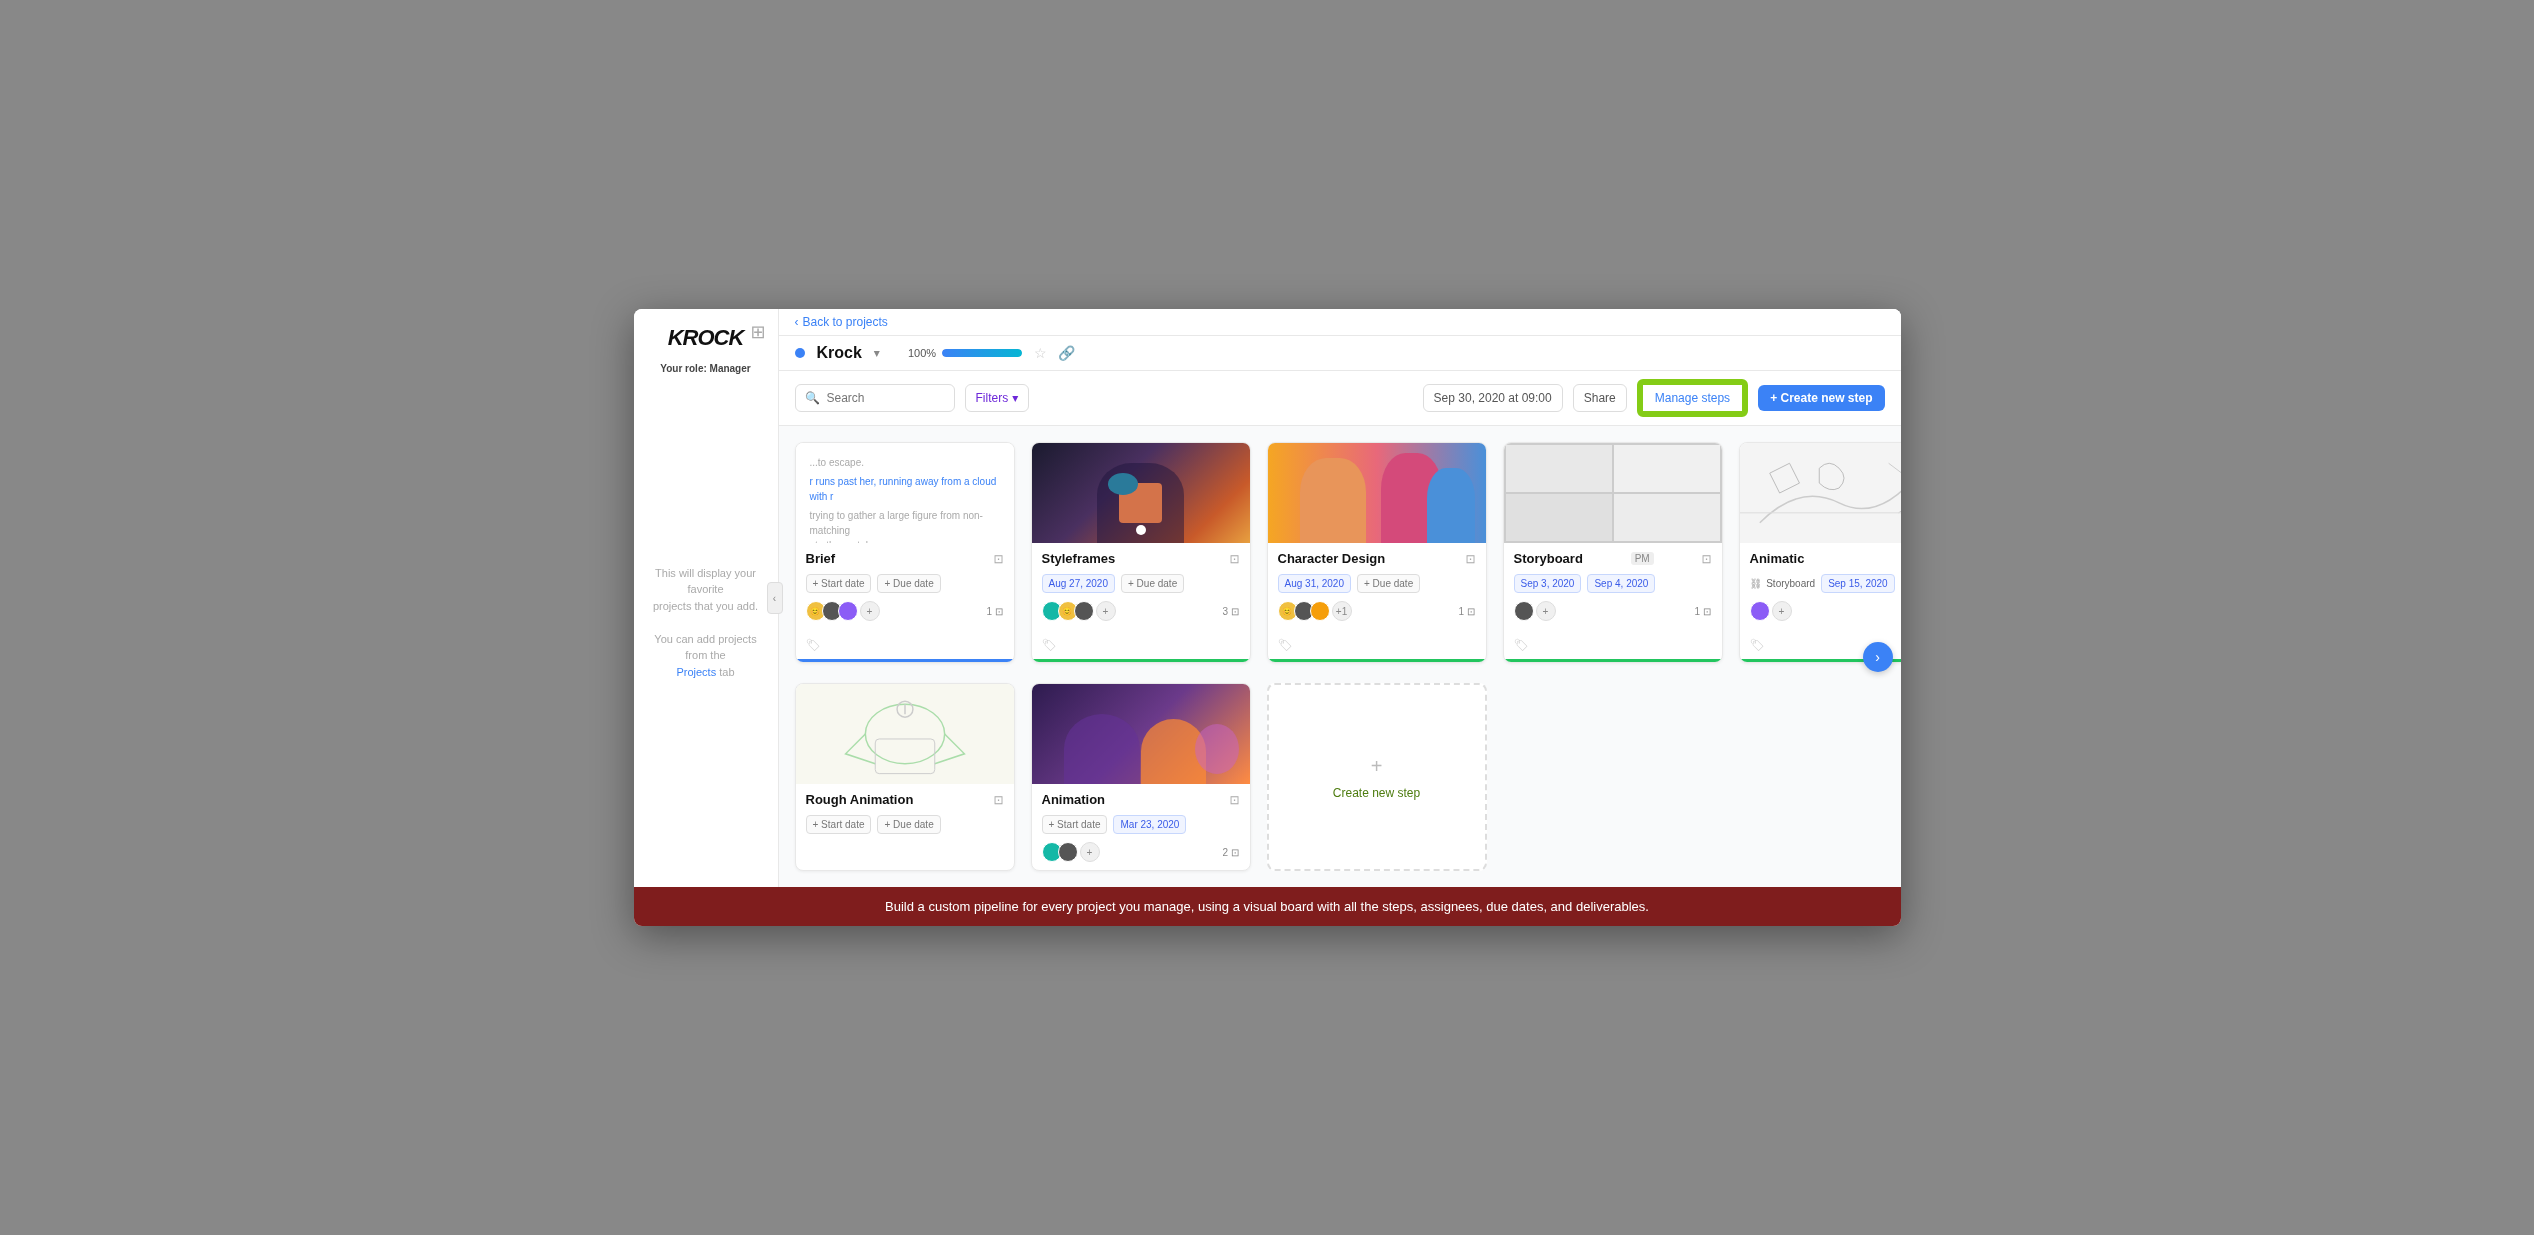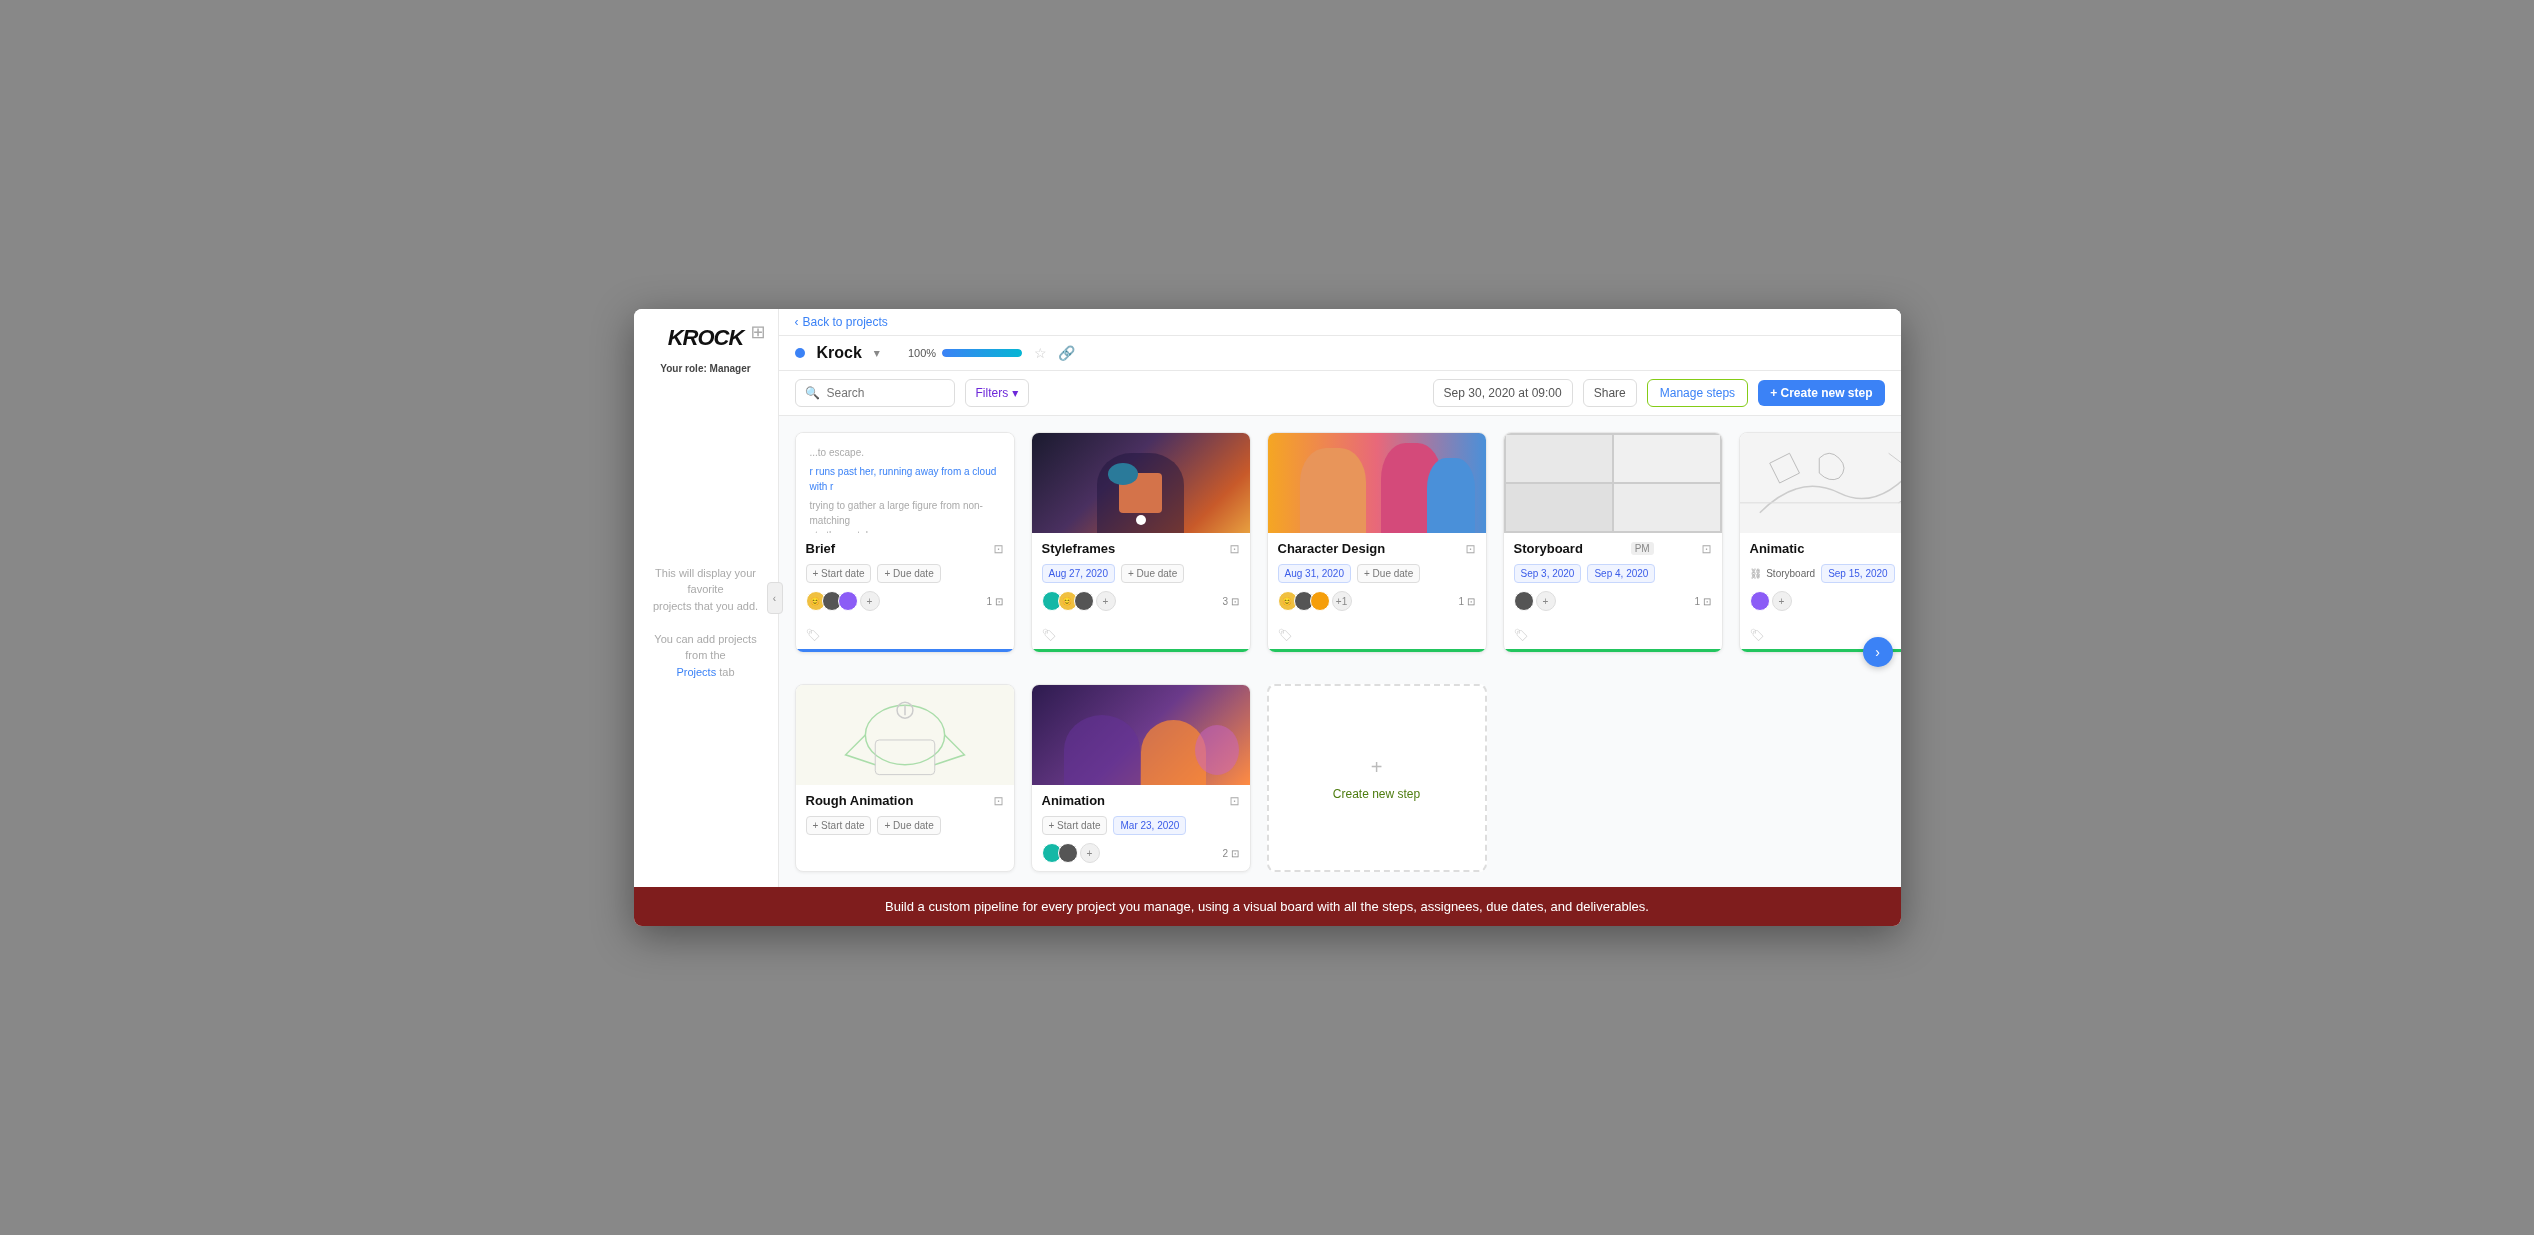--- a/index.html
+++ b/index.html
@@ -34,23 +34,23 @@
     .star-icon { font-size: 14px; color: #ccc; cursor: pointer; }
     .link-icon { font-size: 14px; color: #ccc; cursor: pointer; }
     .toolbar { background: #fff; border-bottom: 1px solid #e8e8e8; padding: 8px 16px; display: flex; align-items: center; gap: 10px; flex-shrink: 0; }
     .search-box { display: flex; align-items: center; gap: 6px; border: 1px solid #ddd; border-radius: 6px; padding: 6px 10px; width: 160px; background: #fff; }
     .search-icon-s { font-size: 12px; color: #aaa; }
     .search-input { border: none; outline: none; font-size: 12px; color: #666; width: 100%; background: transparent; }
     .filters-btn { display: flex; align-items: center; gap: 4px; border: 1px solid #ddd; border-radius: 6px; padding: 6px 10px; font-size: 12px; color: #6d28d9; cursor: pointer; background: #fff; }
     .spacer { flex: 1; }
     .date-btn { font-size: 12px; color: #555; border: 1px solid #ddd; border-radius: 6px; padding: 6px 10px; background: #fff; cursor: pointer; }
     .share-btn { font-size: 12px; color: #555; border: 1px solid #ddd; border-radius: 6px; padding: 6px 10px; background: #fff; cursor: pointer; font-weight: 500; }
-    .manage-btn { font-size: 12px; color: #3b82f6; border: 1px solid #84cc16; border-radius: 6px; padding: 6px 12px; background: #fff; cursor: pointer; font-weight: 500; }
+    .manage-btn { font-size: 12px; color: #3b82f6; border: 6px solid #84cc16; border-radius: 6px; padding: 6px 12px; background: #fff; cursor: pointer; font-weight: 500; }
     .create-btn { font-size: 12px; color: #fff; border: none; border-radius: 6px; padding: 6px 12px; background: #3b82f6; cursor: pointer; font-weight: 600; display: flex; align-items: center; gap: 4px; }
-    .cards-area { flex: 1; overflow-x: auto; overflow-y: auto; padding: 16px; display: flex; flex-direction: column; gap: 15px; }
+    .cards-area { flex: 1; overflow-x: auto; overflow-y: auto; padding: 16px; display: flex; flex-direction: column; gap: 4px; }
     .step-card { background: #fff; border-radius: 8px; border: 1px solid #e8e8e8; overflow: hidden; box-shadow: 0 1px 3px rgba(0,0,0,0.06); }
     .card-thumbnail { width: 100%; height: 100px; object-fit: cover; overflow: hidden; position: relative; }
     .card-body { padding: 8px 10px; }
     .card-title-row { display: flex; align-items: center; justify-content: space-between; margin-bottom: 8px; }
     .card-title { font-size: 13px; font-weight: 700; color: #111; }
     .card-icon { font-size: 12px; color: #aaa; cursor: pointer; }
     .card-dates { display: flex; gap: 6px; margin-bottom: 8px; }
     .date-tag { font-size: 10px; border: 1px solid #ddd; border-radius: 4px; padding: 3px 6px; color: #777; cursor: pointer; background: #fafafa; }
     .date-tag.filled { background: #f0f4ff; border-color: #c7d7fd; color: #3b5ce8; }
     .card-footer { display: flex; align-items: center; justify-content: space-between; }

